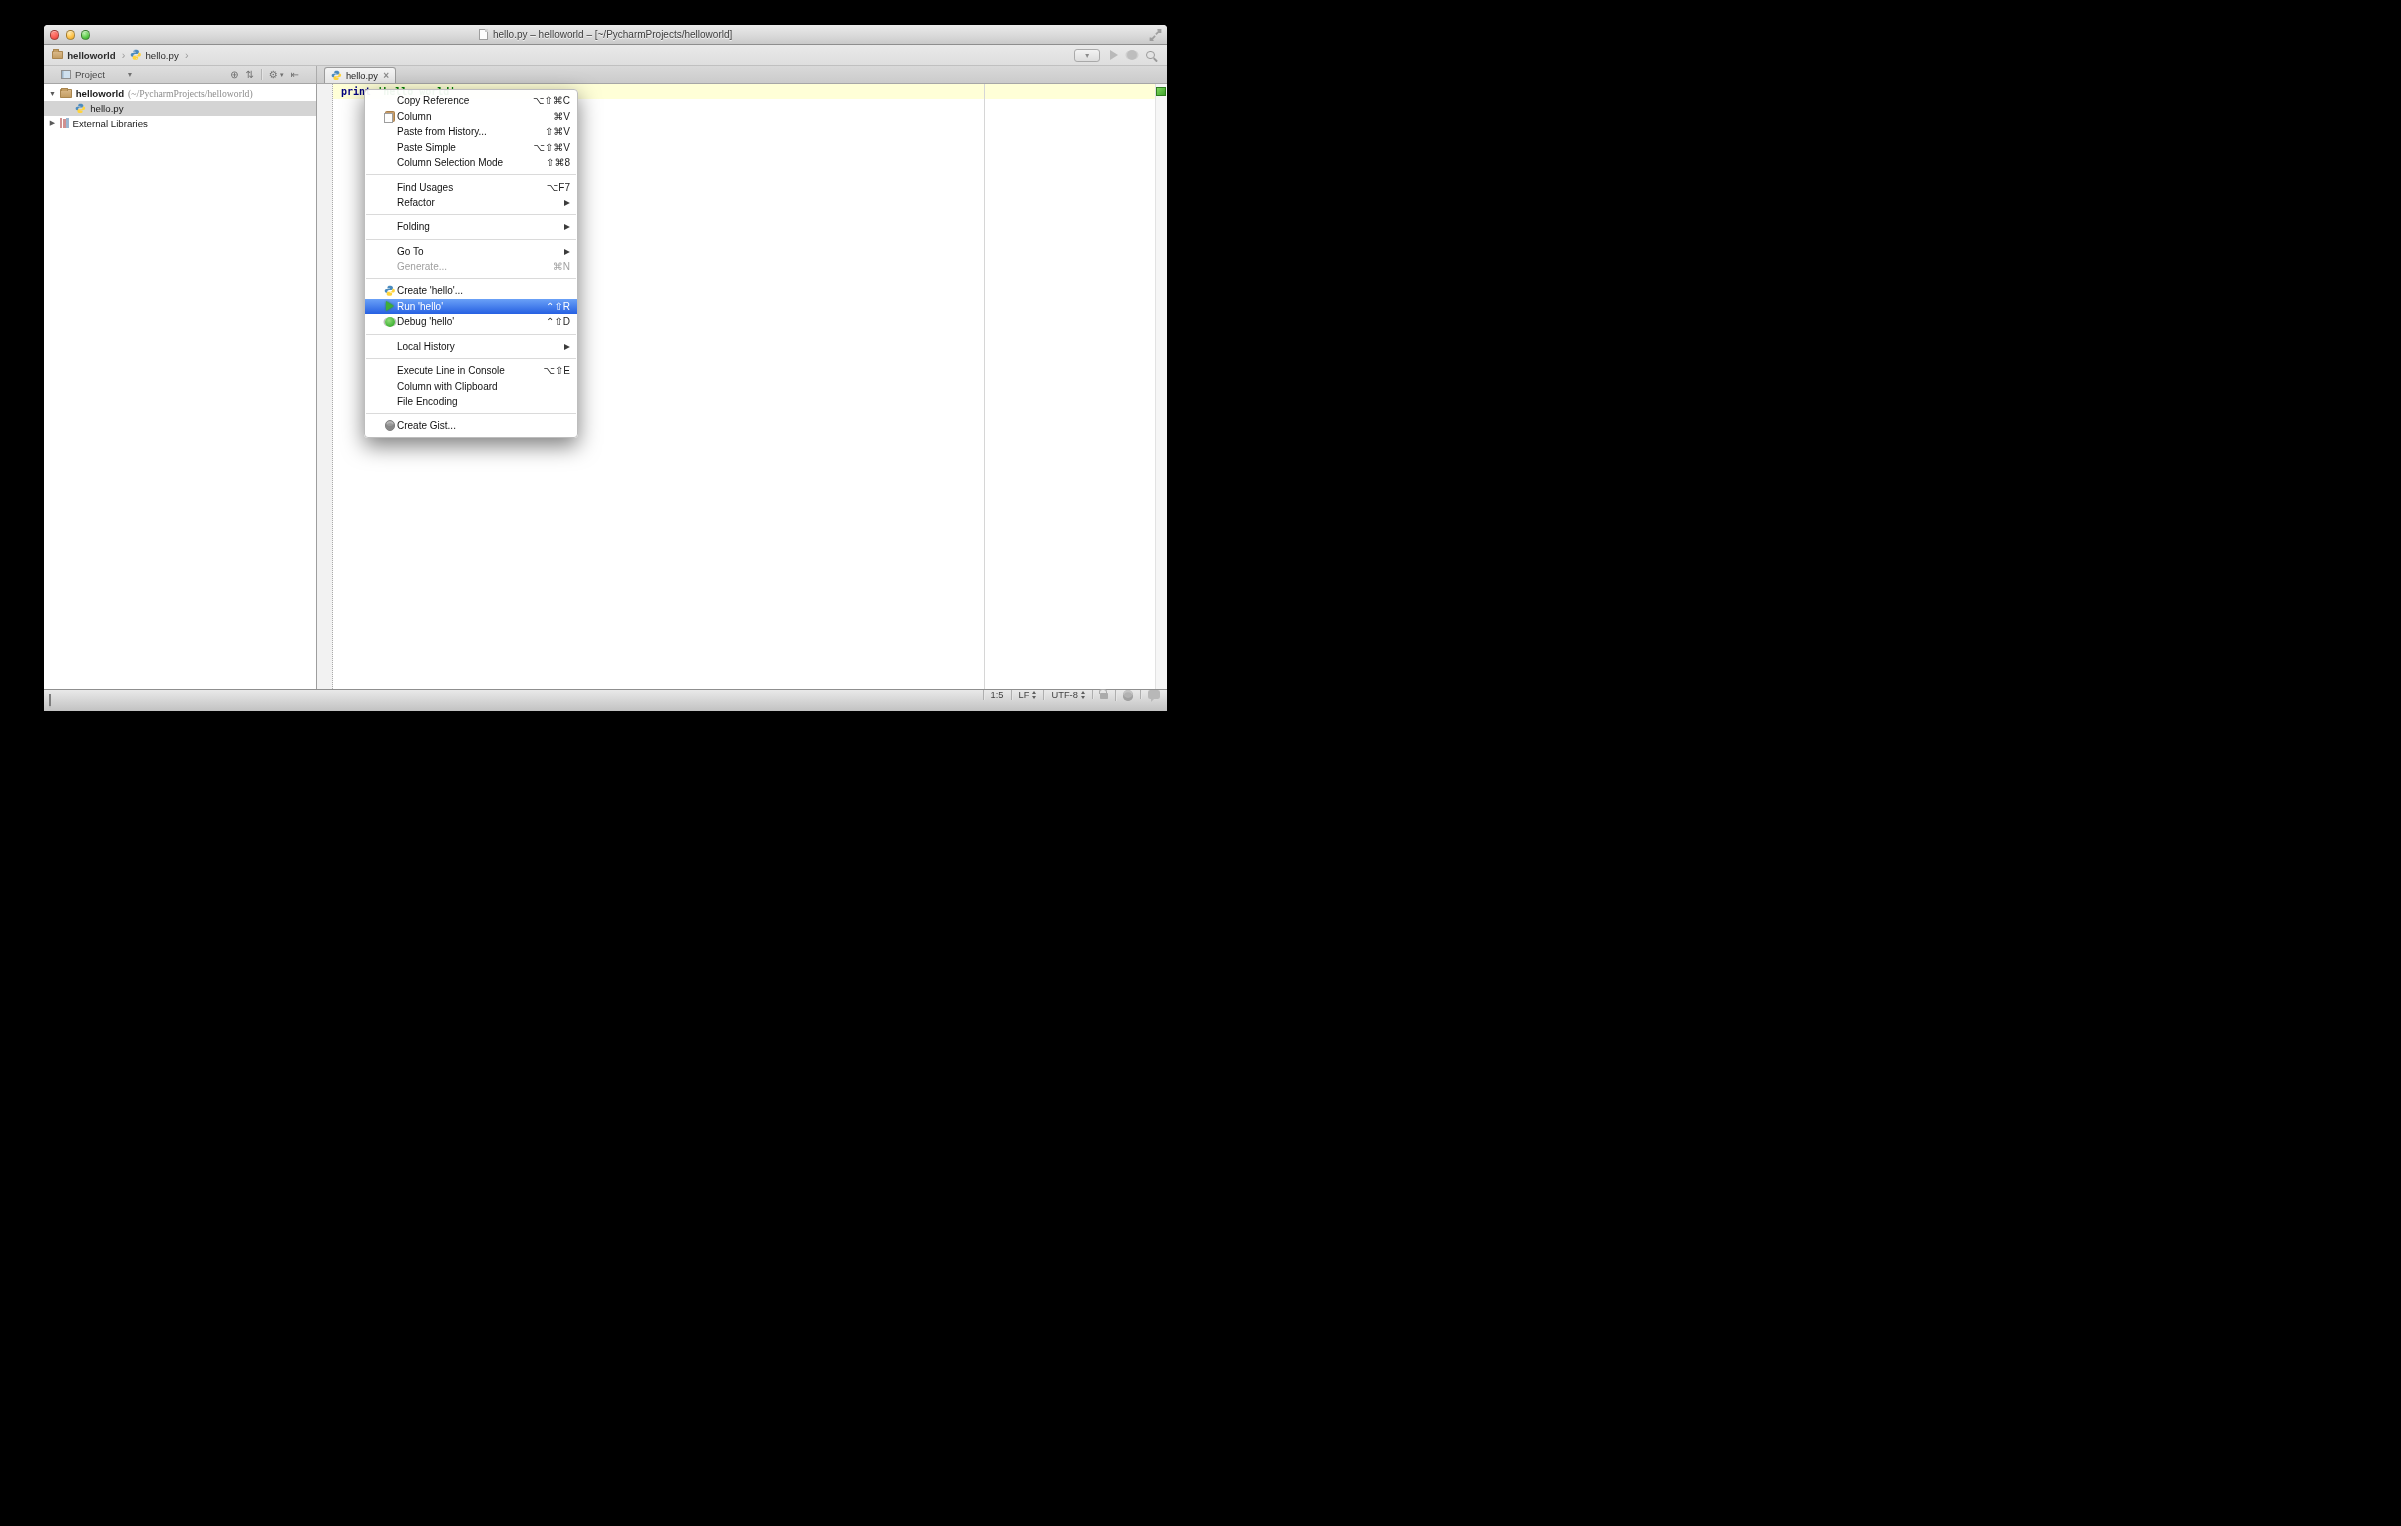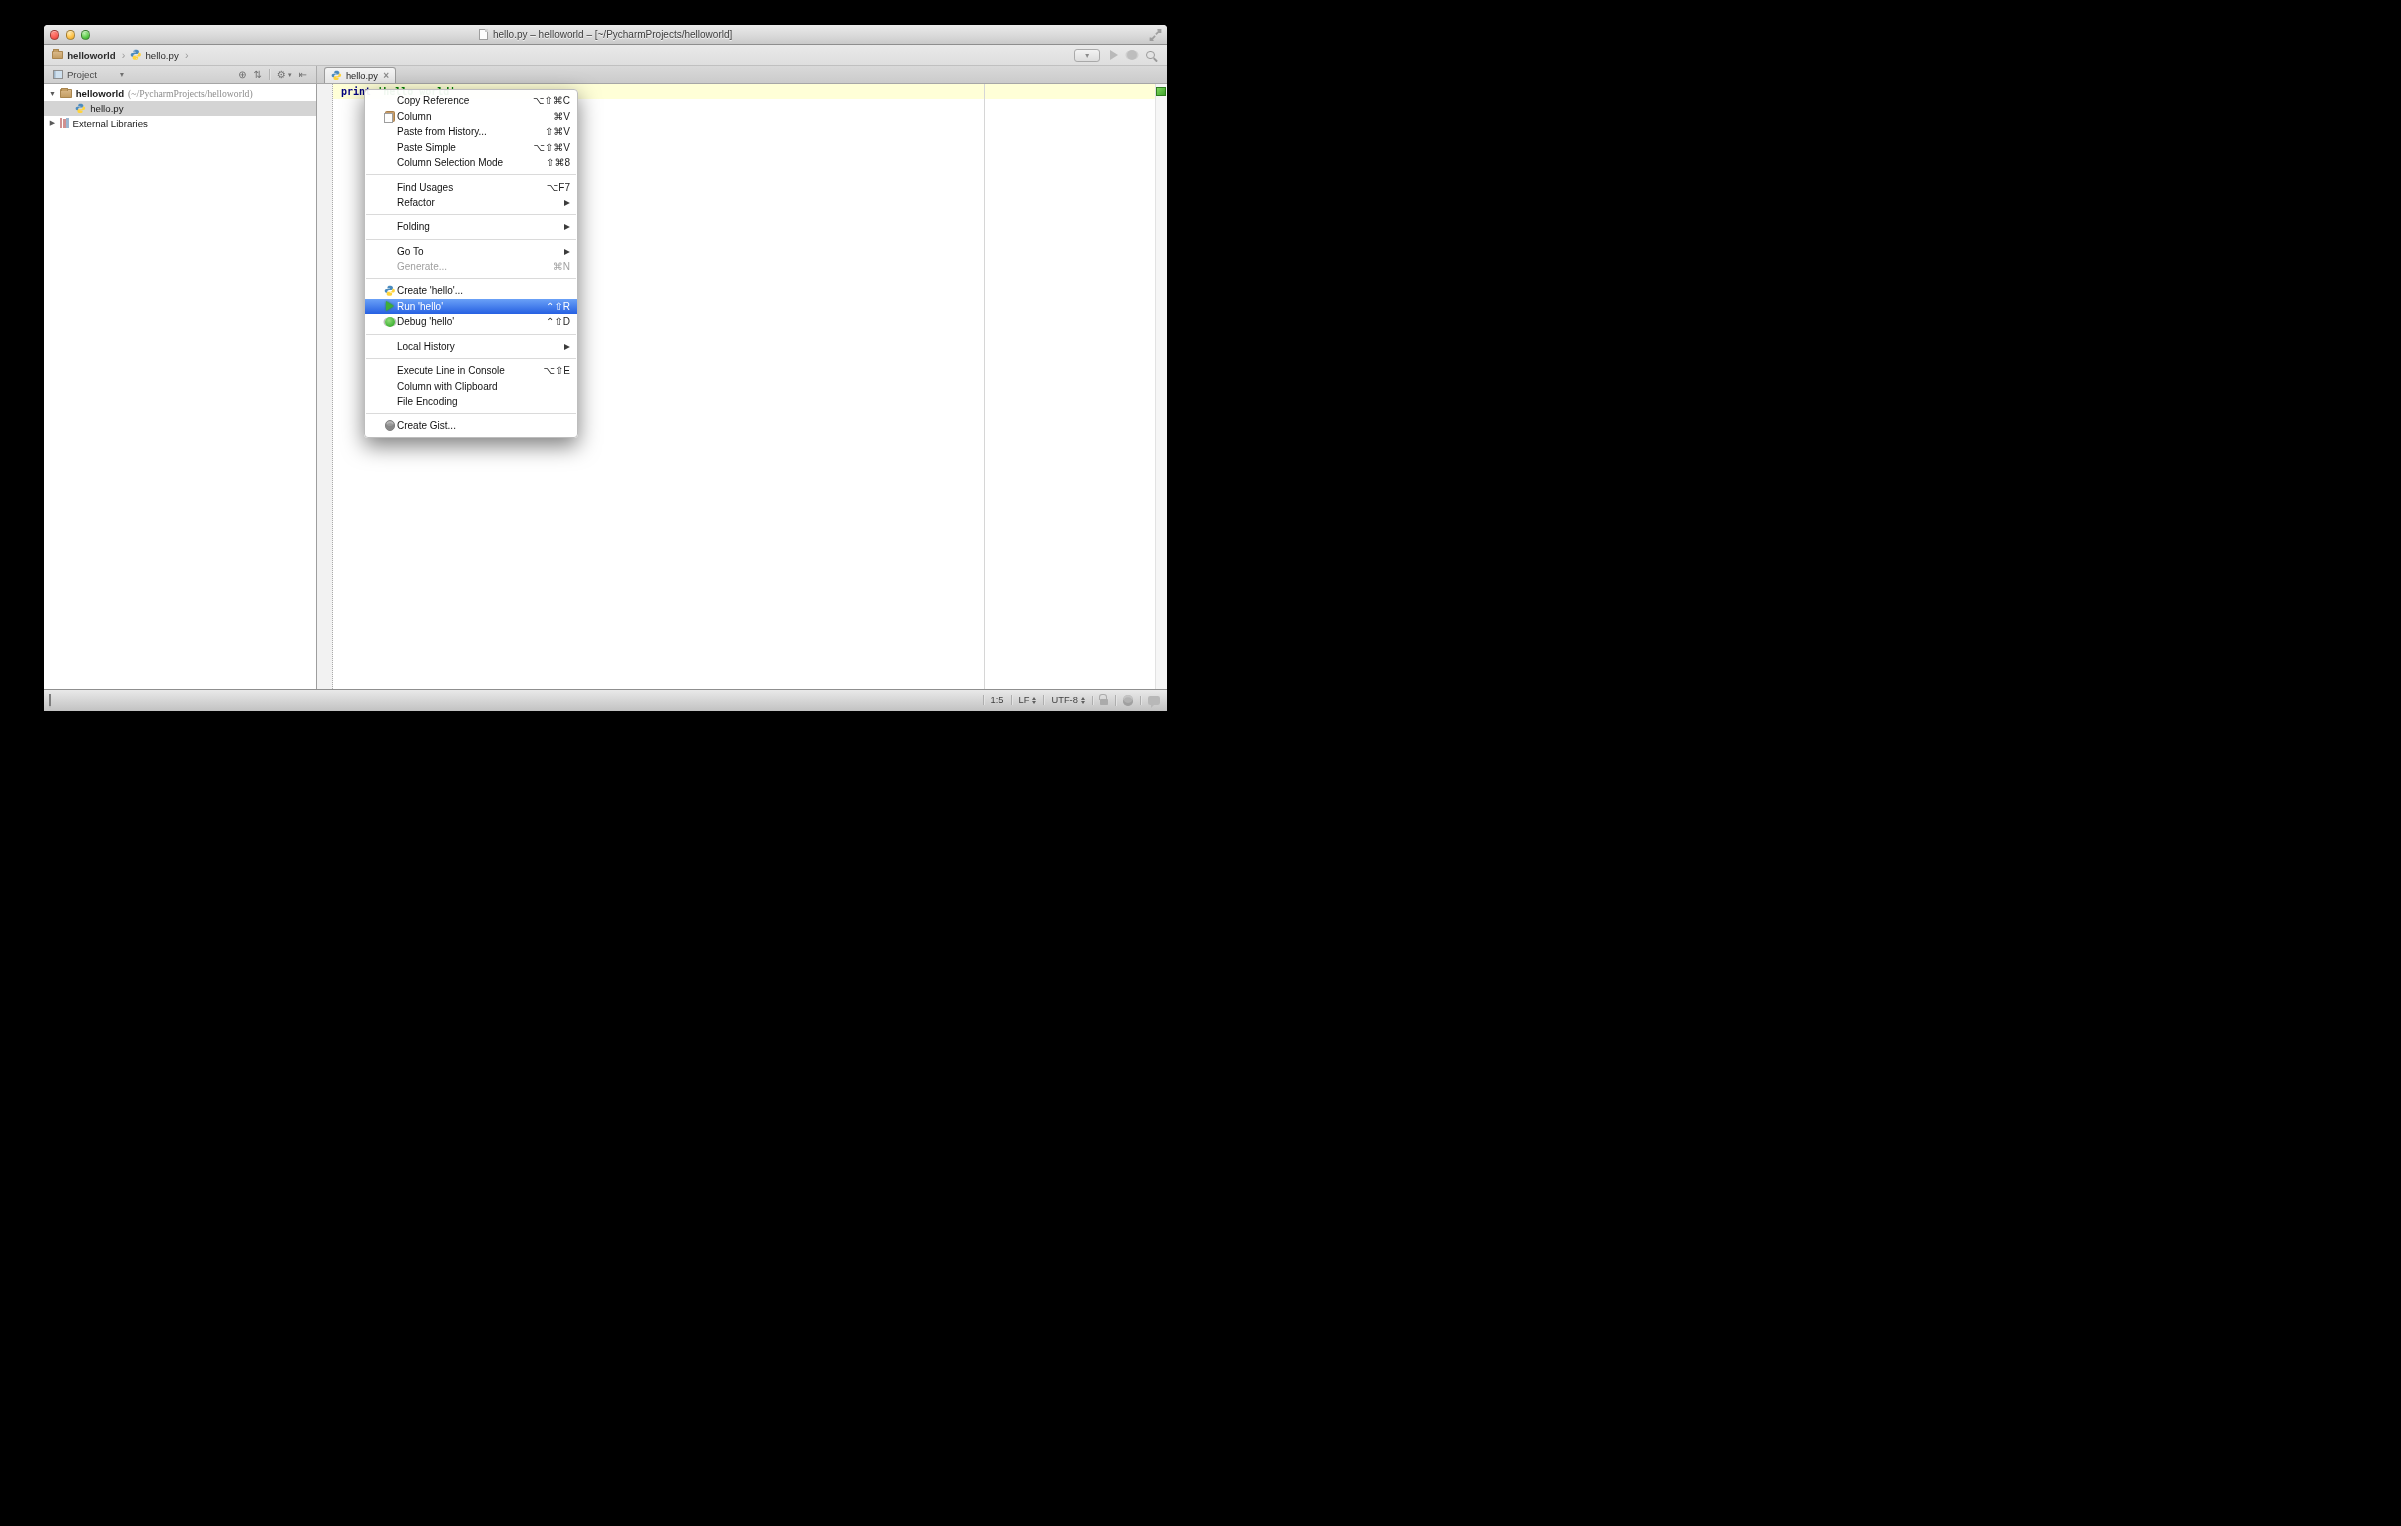--- a/index.html
+++ b/index.html
@@ -46,21 +46,21 @@
     border-bottom:5.4px solid transparent; }
   .bug-gray { width:10px; height:10px; border-radius:50%; background:#bdbdbd;
     box-shadow:-2.3px 0 0 -0.8px #cfcfcf, 2.3px 0 0 -0.8px #cfcfcf; }
   .magnifier { position:relative; width:8.5px; height:8.5px; border:1.5px solid #9a9a9a; border-radius:50%; }
   .magnifier::after { content:""; position:absolute; left:6.2px; top:7px; width:5.4px; height:1.5px;
     background:#9a9a9a; transform:rotate(45deg); border-radius:0.8px; }
 
   
   .headerrow { height:18px; display:flex; background:linear-gradient(#dedede,#cfcfcf);
     border-bottom:0.8px solid #a6a6a6; }
-  .project-header { width:273px; display:flex; align-items:center; padding:0 9px;
+  .project-header { width:273px; display:flex; align-items:center; padding:0 17px;
     border-right:0.8px solid #ababab; }
   .ph-icon { width:10px; height:8.5px; border:0.8px solid #8f8f8f; background:#cfe0ee; margin-right:3.9px;
     box-shadow:inset 1.5px 0 0 #9fb6c9; }
   .ph-label { font-size:9.7px; color:#4a4a4a; }
   .ph-caret { font-size:7.7px; color:#6f6f6f; margin-left:23px; }
   .ph-icons { margin-left:auto; display:flex; align-items:center; gap:7px; color:#6f6f6f; font-size:10px; }
   .ph-divider { width:0.8px; height:10.8px; background:#b3b3b3; box-shadow:0.8px 0 0 #e7e7e7; }
   .gear-caret { font-size:7px; margin-left:-4.6px; color:#6f6f6f; }
   .tabstrip { flex:1; display:flex; align-items:flex-end; padding-left:7px;
     background:linear-gradient(#d9d9d9,#cbcbcb); }
@@ -99,21 +99,21 @@
     border-left:0.8px solid #e2e2e2; }
   .inspection-square { position:absolute; right:1.5px; top:3.1px; width:9.3px; height:9.3px;
     border:0.8px solid #2e7d1f; background:linear-gradient(135deg,#7ed65e,#3fa32a); }
 
   
   .statusbar { height:21.6px; background:linear-gradient(#e9e9e9,#c2c2c2); border-top:0.8px solid #8f8f8f;
     display:flex; align-items:center; font-size:9.3px; color:#3f3f3f; }
   .sb-left { padding-left:5.4px; }
   .toolwin-icon { width:11.6px; height:10px; border:0.8px solid #7d7d7d; background:#c6c6c6;
     box-shadow:inset 1.5px 0 0 #8d8d8d, inset -1.5px 0 0 #8d8d8d, 0 2.3px 0 -0.8px #8d8d8d; }
-  .sb-right { margin-left:auto; display:flex; align-items:center; height:100%; }
+  .sb-right { margin-left:auto; display:flex; align-items:flex-start; height:100%; }
   .sb-cell { display:flex; align-items:center; gap:3.1px; padding:0 7px; border-left:0.8px solid #aeaeae;
     box-shadow:inset 0.8px 0 0 #e6e6e6; }
   .stepper { display:inline-flex; flex-direction:column; gap:1.5px; }
   .stepper i { display:block; width:0; height:0; border-left:2.3px solid transparent; border-right:2.3px solid transparent; }
   .stepper .up { border-bottom:3.1px solid #5f5f5f; }
   .stepper .dn { border-top:3.1px solid #5f5f5f; }
   .lock-icon { position:relative; width:7.7px; height:6.2px; background:#ababab; border-radius:0.8px; margin-top:3.1px; }
   .lock-icon::before { content:""; position:absolute; left:-0.8px; top:-4.6px; width:5.4px; height:4.6px;
     border:1.5px solid #ababab; border-bottom:none; border-radius:3.1px 3.1px 0 0; }
   .hector-icon { width:10.8px; height:10.8px; border-radius:50%; background:#b2b2b2;

